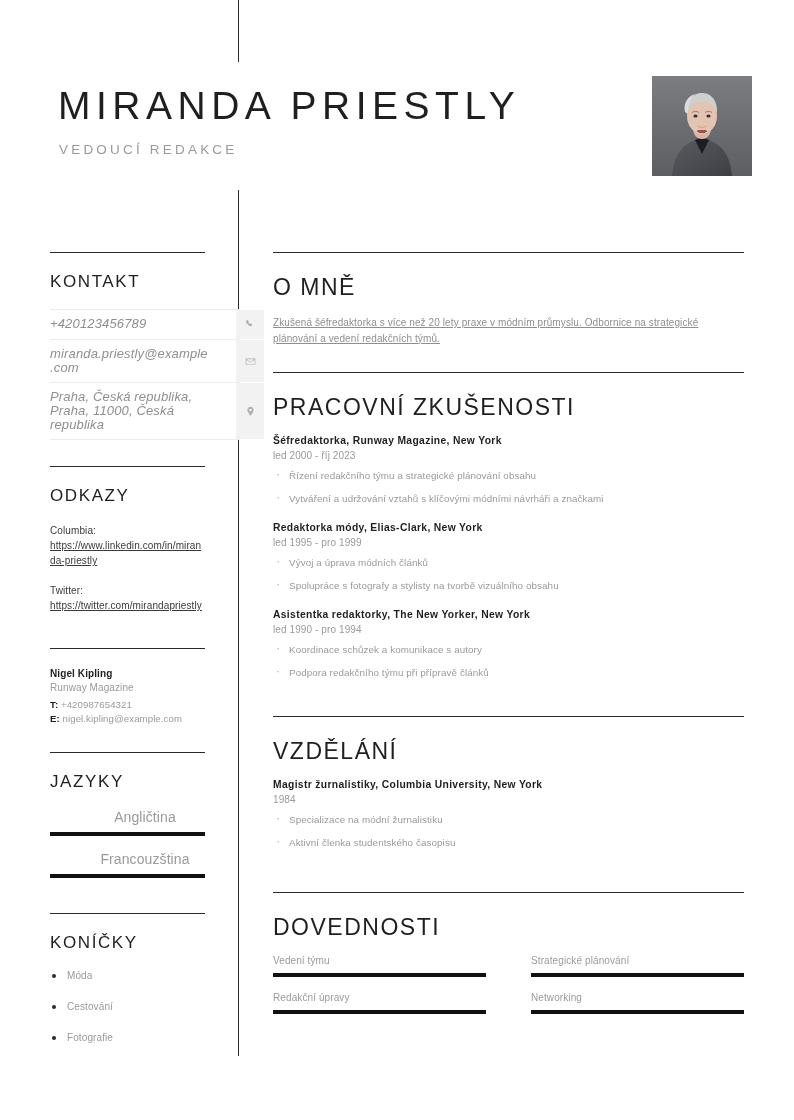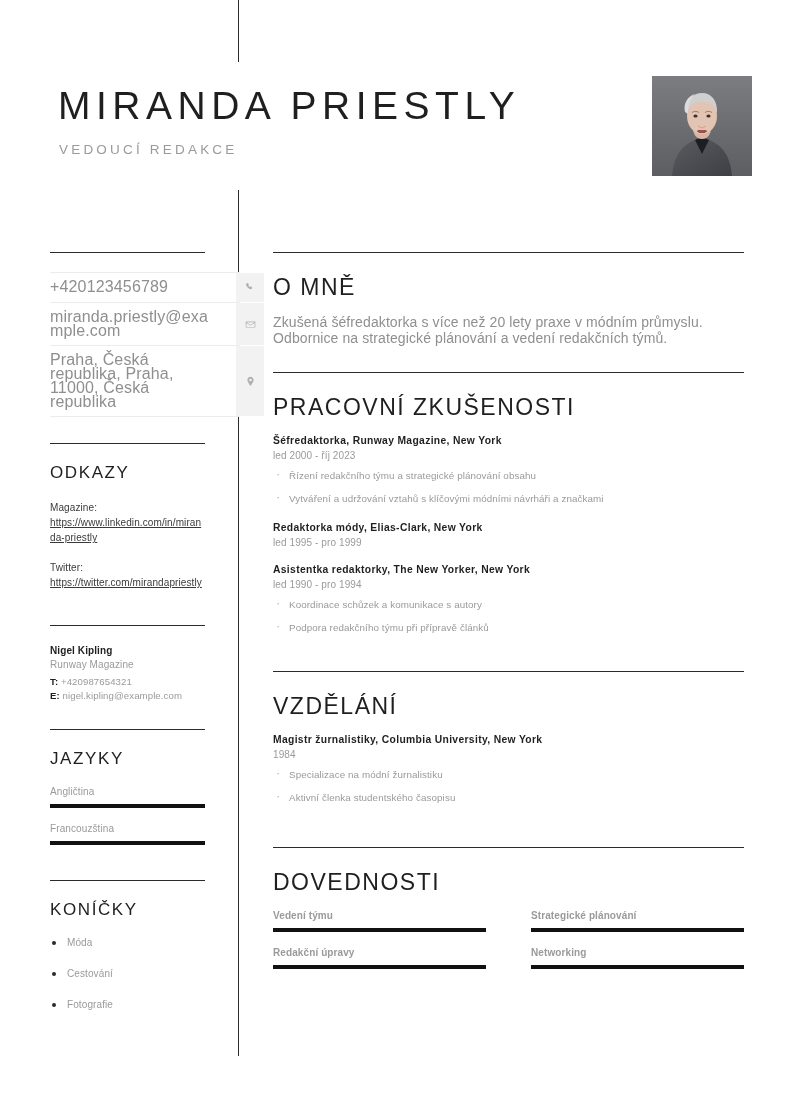--- a/index.html
+++ b/index.html
@@ -106,26 +106,27 @@
   
   .contact-list { position: relative; width: 190px; }
   .contact-row {
     position: relative;
     min-height: 31px;
     padding: 7px 30px 7px 0;
     border-bottom: 1px solid #ececec;
   }
   .contact-row:first-child { border-top: 1px solid #ececec; }
   .contact-text {
-    font-size: 16px;
+    font-size: 13px;
     line-height: 14px;
     color: #8f8f8f;
     letter-spacing: 0.15px;
     word-break: break-word;
     max-width: 158px;
+    font-style: italic;
   }
   .icon-cell {
     position: absolute;
     right: -24px;
     top: 0;
     width: 28px;
     height: 100%;
     background: #f2f2f2;
     display: flex;
     align-items: center;
@@ -170,24 +171,25 @@
     color: #9a9a9a;
     line-height: 14px;
     max-width: 155px;
     word-break: break-word;
     letter-spacing: 0.1px;
   }
   .ref-line b { color: #1f1f1f; font-weight: 700; }
 
   .lang-item { margin-bottom: 15px; }
   .lang-name {
-    font-size: 10px;
+    font-size: 14px;
     color: #9a9a9a;
     margin-bottom: 7px;
     letter-spacing: 0.1px;
+    text-align: center;
   }
   .bar-track {
     position: relative;
     width: 155px;
     height: 4px;
     background: #e9e9e9;
   }
   .bar-fill {
     position: absolute;
     left: 0; top: 0;
@@ -229,25 +231,26 @@
     margin-bottom: 21px;
   }
   .main-h {
     font-size: 23px;
     font-weight: 400;
     letter-spacing: 1.5px;
     color: #1f1f1f;
     margin-bottom: 14px;
   }
   .about-text {
-    font-size: 14px;
+    font-size: 10px;
     line-height: 15.5px;
     color: #8f8f8f;
     letter-spacing: 0.1px;
     max-width: 455px;
+    text-decoration: underline;
   }
 
   .entry { margin-bottom: 16px; }
   .entry-title {
     font-size: 10.3px;
     font-weight: 700;
     color: #1f1f1f;
     letter-spacing: 0.35px;
     margin-bottom: 4px;
   }
@@ -274,21 +277,20 @@
     top: -2px;
     font-size: 13px;
     color: #b5b5b5;
   }
 
   
   .skills-grid {
     display: flex;
     flex-wrap: wrap;
     margin-top: 4px;
-    font-weight: bold;
   }
   .skill-item {
     width: 213px;
     margin-right: 45px;
     margin-bottom: 15px;
   }
   .skill-item:nth-child(2n) { margin-right: 0; }
   .skill-name {
     font-size: 10px;
     color: #9a9a9a;
@@ -349,20 +351,21 @@
         <path d="M45 55 C47 53.5 53 53.5 55 55 C53 57.5 47 57.5 45 55 Z" fill="#a8४a4a"></path>
         <path d="M45 55 C47 53.5 53 53.5 55 55 C53 57.5 47 57.5 45 55 Z" fill="#ab4f4d"></path>
       </svg>
     </div>
   </div>
 
   <div class="sidebar">
 
     <div class="side-section">
       <div class="side-rule"></div>
+      <div class="side-h">KONTAKT</div>
       <div class="contact-list">
 
         <div class="contact-row">
           <div class="contact-text">+420123456789</div>
           <div class="icon-cell">
             <svg viewBox="0 0 16 16">
                 <path d="M3.6 1.5c-.5 0-1 .3-1.3.8L1.6 3.6c-.3.6-.2 1.3.2 1.8 1.2 1.8 2.9 3.6 4.8 4.8.5.4 1.2.5 1.8.2l1.3-.7c.5-.3.8-.8.8-1.3 0-.3-.2-.6-.4-.8l-1.2-.9c-.4-.3-.9-.3-1.3 0l-.6.5c-.9-.6-1.7-1.4-2.3-2.3l.5-.6c.3-.4.3-.9 0-1.3l-.9-1.2c-.2-.2-.5-.3-.7-.3z"></path>
               </svg>
           </div>
         </div>
@@ -389,21 +392,21 @@
       </div>
     </div>
 
     <div class="sec-gap"></div>
 
     <div class="side-section">
       <div class="side-rule"></div>
       <div class="side-h">ODKAZY</div>
       <div class="links-block">
         <div class="link-item">
-          <div class="link-label">Magazine:</div>
+          <div class="link-label">Columbia:</div>
           <span class="link-url">https://www.linkedin.com/in/miranda-priestly</span>
         </div>
         <div class="link-item">
           <div class="link-label">Twitter:</div>
           <span class="link-url">https://twitter.com/mirandapriestly</span>
         </div>
       </div>
     </div>
 
     <div class="sec-gap-sm"></div>
@@ -474,20 +477,24 @@
         <div class="entry-date">led 2000 - říj 2023</div>
         <ul class="entry-bullets">
           <li>Řízení redakčního týmu a strategické plánování obsahu</li>
           <li>Vytváření a udržování vztahů s klíčovými módními návrháři a značkami</li>
         </ul>
       </div>
 
       <div class="entry">
         <div class="entry-title">Redaktorka módy, Elias-Clark, New York</div>
         <div class="entry-date">led 1995 - pro 1999</div>
+        <ul class="entry-bullets">
+          <li>Vývoj a úprava módních článků</li>
+          <li>Spolupráce s fotografy a stylisty na tvorbě vizuálního obsahu</li>
+        </ul>
       </div>
 
       <div class="entry">
         <div class="entry-title">Asistentka redaktorky, The New Yorker, New York</div>
         <div class="entry-date">led 1990 - pro 1994</div>
         <ul class="entry-bullets">
           <li>Koordinace schůzek a komunikace s autory</li>
           <li>Podpora redakčního týmu při přípravě článků</li>
         </ul>
       </div>

